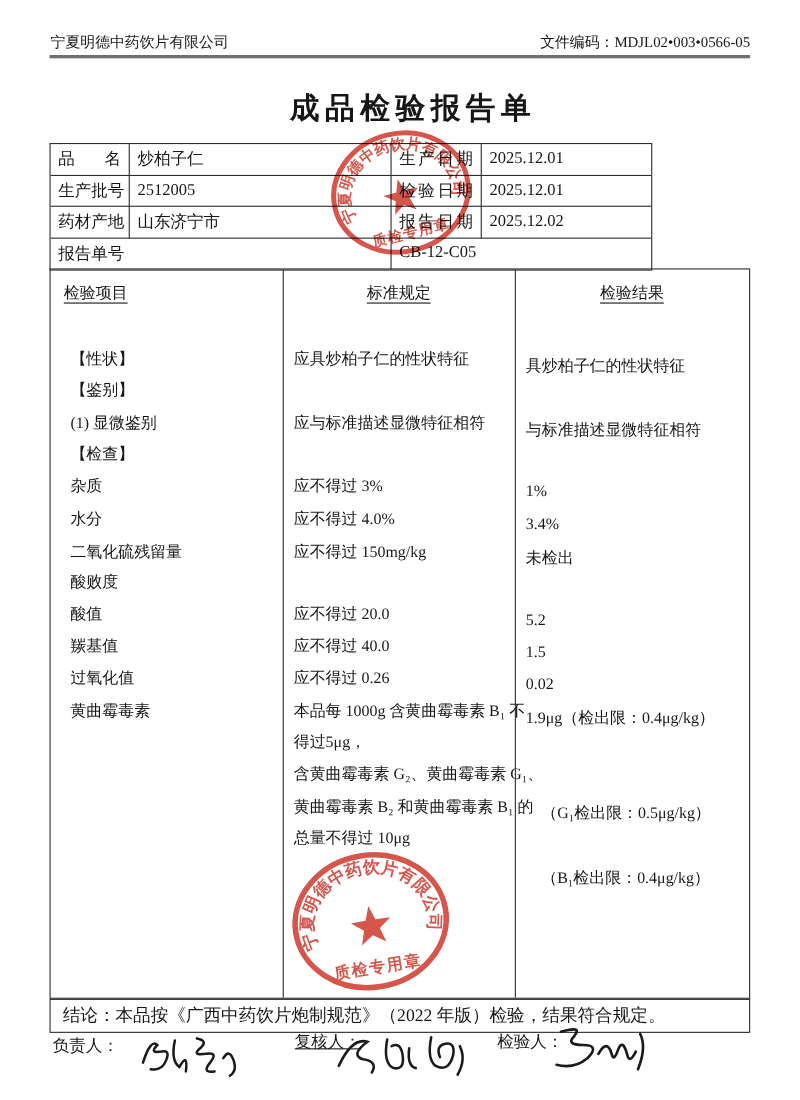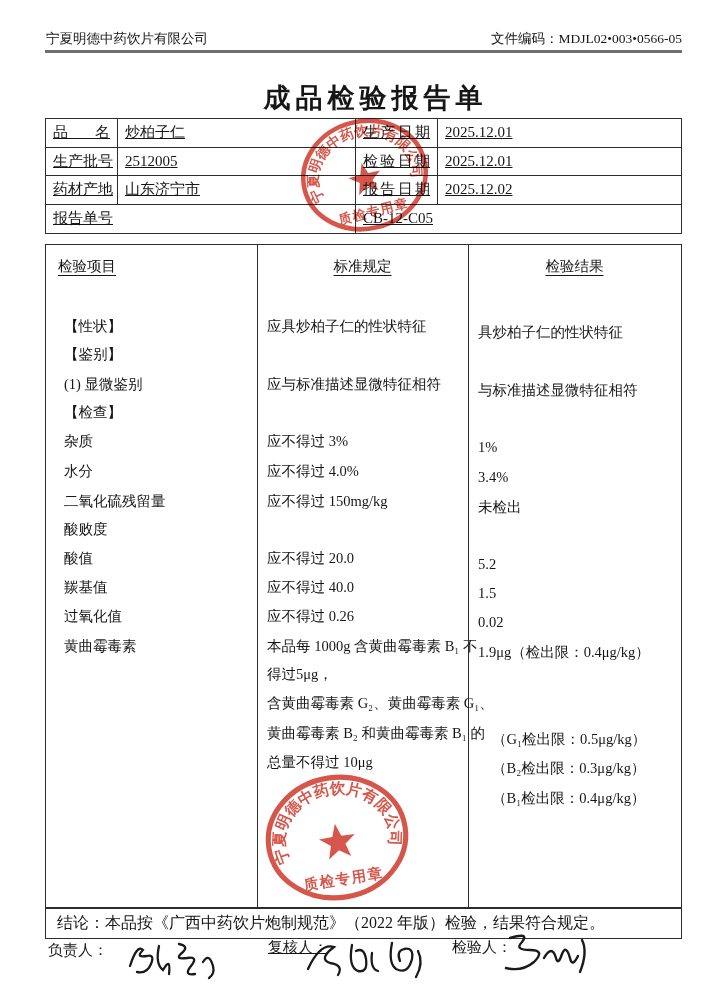--- a/index.html
+++ b/index.html
@@ -12,26 +12,25 @@
 
   
   .doc-header { left:46px; right:45px; top:30px; display:flex; justify-content:space-between; font-size:13.5px; }
   .header-rule { left:45px; right:45px; top:50px; height:3px; background:#6f6f6f; }
 
   
   .report-title { left:45px; width:637px; top:80px; text-align:center; font-size:27px; font-weight:bold; letter-spacing:5px; padding-left:24px; }
 
   
   .info-table {
-    left:45px; top:118px; width:637px; height:116px;
+    left:45px; top:130px; width:548px; height:116px;
     border:1px solid #2c2c2c; display:grid;
     grid-template-columns:72px 238px 82px 1fr;
     grid-template-rows:repeat(4,1fr);
     font-size:15px;
-    text-decoration:underline;
   }
   .cell { border-right:1px solid #2c2c2c; border-bottom:1px solid #2c2c2c; display:flex; align-items:center; padding:0 7px; white-space:nowrap; }
   .cell.no-r { border-right:none; }
   .cell.no-b { border-bottom:none; }
   .jspan { flex:1; text-align:justify; text-align-last:justify; }
   .span2a { grid-column:1 / 3; }
   .span2b { grid-column:3 / 5; }
 
   
   .spec-table { left:45px; top:244px; width:637px; height:664px; border:1px solid #2c2c2c; font-size:14.5px; }
@@ -200,21 +199,20 @@
       <span class="c-std">含黄曲霉毒素 G₂、黄曲霉毒素 G₁、</span>
     </div>
   <div class="mt-row">
       <span class="c-item"></span>
       <span class="c-std">黄曲霉毒素 B₂ 和黄曲霉毒素 B₁ 的</span>
       <span class="c-res indent">（G₁检出限：0.5μg/kg）</span>
     </div>
   <div class="mt-row">
       <span class="c-item"></span>
       <span class="c-std">总量不得过 10μg</span>
-      <span class="c-res indent">（B₂检出限：0.3μg/kg）</span>
     </div>
   <div class="mt-row">
       <span class="c-item"></span>
       <span class="c-std"></span>
       <span class="c-res indent">（B₁检出限：0.4μg/kg）</span>
     </div>
 </div>
 
 <div class="abs conclusion-row">
   <span>结论：本品按《广西中药饮片炮制规范》（2022 年版）检验，结果符合规定。</span>

